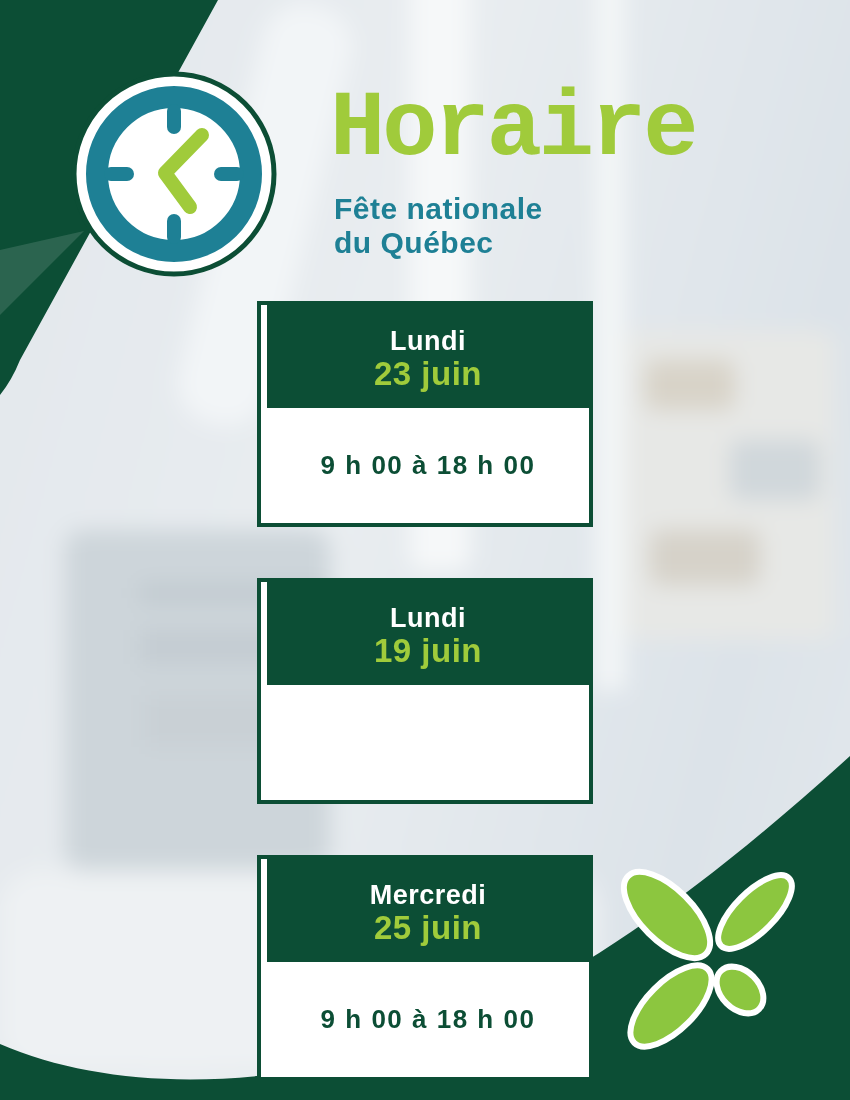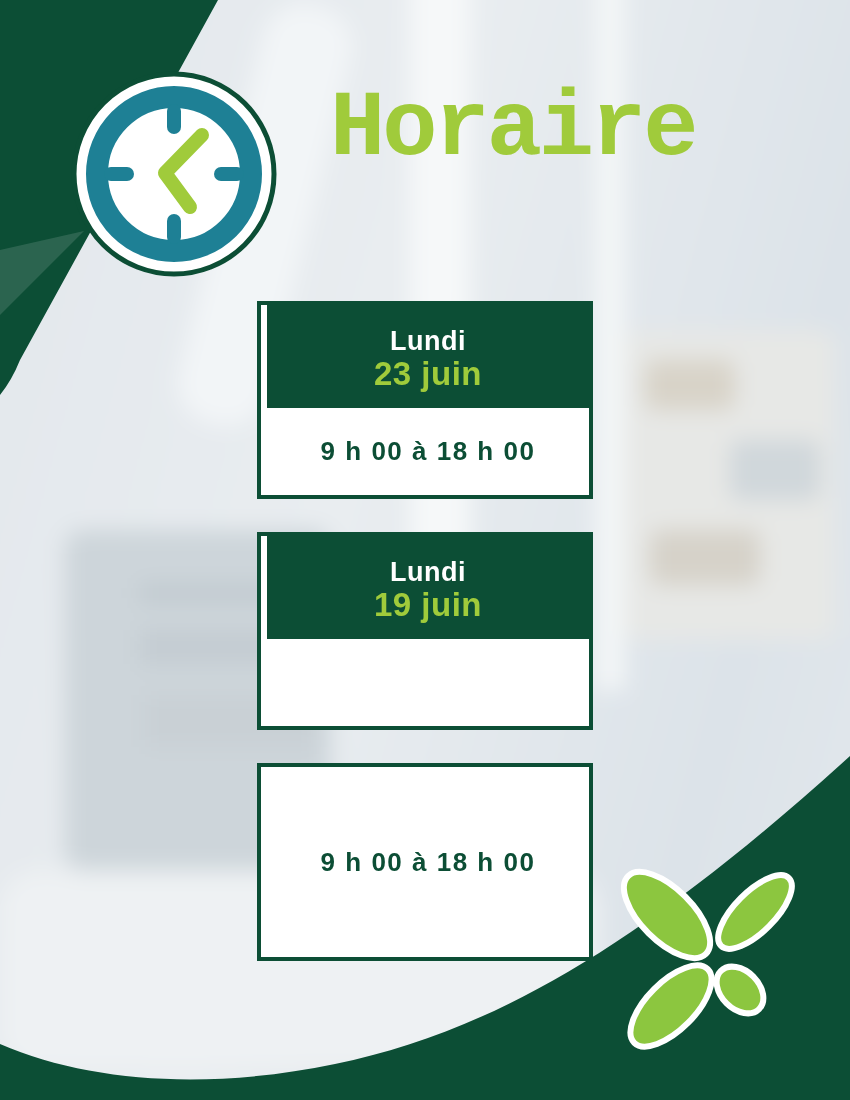--- a/index.html
+++ b/index.html
@@ -55,23 +55,23 @@
   }
   .subtitle{
     position:absolute;left:334px;top:192px;
     font-weight:bold;font-size:30px;line-height:34px;letter-spacing:0.5px;
     color:var(--teal);
   }
 
   
   .cards{position:absolute;left:257px;top:301px;width:336px;}
   .card{
-    width:336px;height:198px;box-sizing:border-box;
+    width:336px;height:226px;box-sizing:border-box;
     border:4px solid var(--dark-green);
-    margin-bottom:33px;
+    margin-bottom:51px;
     background:#ffffff;
     display:flex;flex-direction:column;padding-left:6px;
   }
   .card-header{
     height:103px;background:var(--dark-green);
     display:flex;flex-direction:column;align-items:center;justify-content:center;
     gap:6px;
   }
   .day{color:#ffffff;font-weight:bold;font-size:27px;line-height:27px;letter-spacing:0.5px;}
   .date{color:var(--light-green);font-weight:bold;font-size:33px;line-height:25px;letter-spacing:0.5px;}
@@ -124,20 +124,24 @@
         <rect x="-7" y="-70" width="14" height="30" rx="7"></rect>
         <rect x="-7" y="-70" width="14" height="30" rx="7" transform="rotate(90)"></rect>
         <rect x="-7" y="-70" width="14" height="30" rx="7" transform="rotate(180)"></rect>
         <rect x="-7" y="-70" width="14" height="30" rx="7" transform="rotate(270)"></rect>
       </g>
     </g>
     <path class="clock-hands" d="M134,67 L97,105 L122,139"></path>
   </svg>
 
   <div class="title">Horaire</div>
+  <div class="subtitle">
+    <div>Fête nationale</div>
+    <div>du Québec</div>
+  </div>
 
   <div class="cards">
 
     <div class="card">
       <div class="card-header">
         <div class="day">Lundi</div>
         <div class="date">23 juin</div>
       </div>
       <div class="card-body">
         <div class="hours">9 h 00 à 18 h 00</div>
@@ -145,19 +149,23 @@
     </div>
 
     <div class="card">
       <div class="card-header">
         <div class="day">Lundi</div>
         <div class="date">19 juin</div>
       </div>
     </div>
 
     <div class="card">
+      <div class="card-header">
+        <div class="day">Mercredi</div>
+        <div class="date">25 juin</div>
+      </div>
       <div class="card-body">
         <div class="hours">9 h 00 à 18 h 00</div>
       </div>
     </div>
 
   </div>
 </div>
 
 </body></html>

